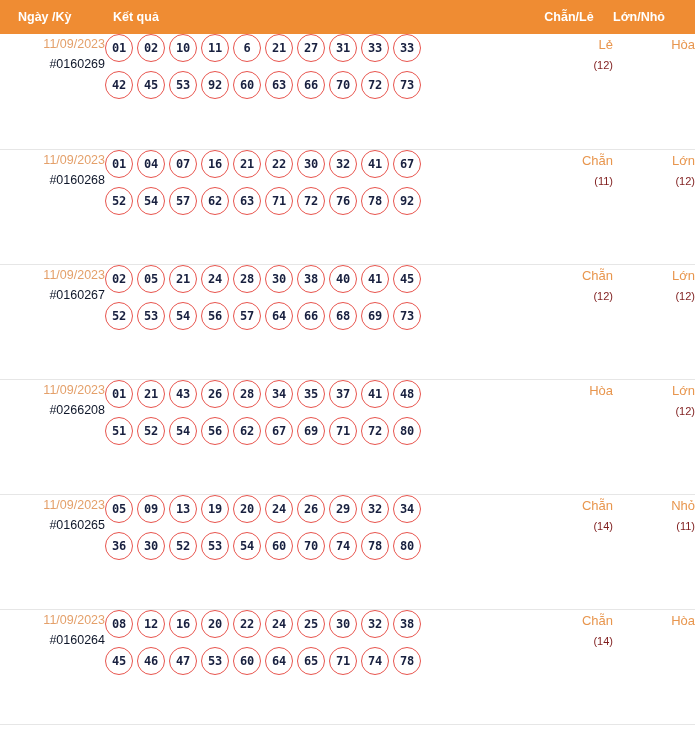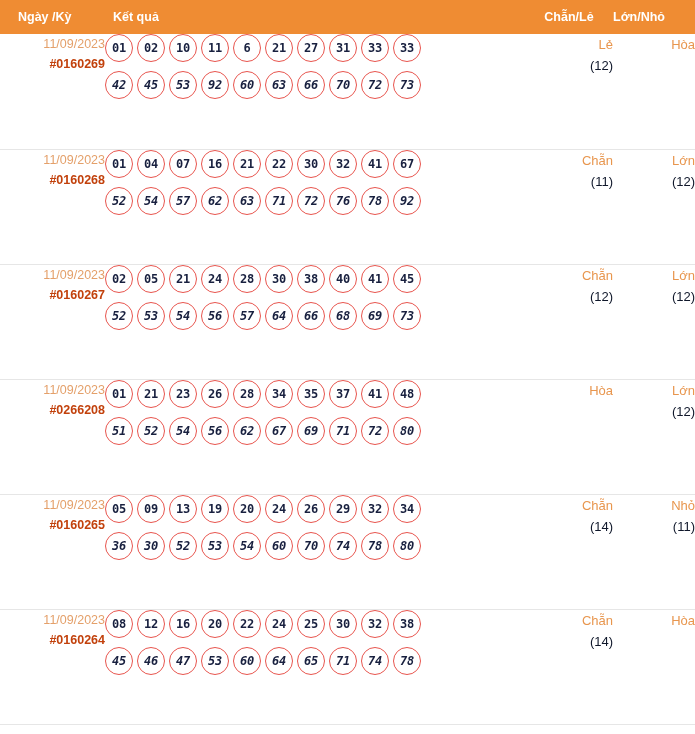--- a/index.html
+++ b/index.html
@@ -54,32 +54,32 @@
   .date-cell {
     padding-left: 18px;
     padding-top: 12px;
   }
   .date-text, .draw-id {
     color: #e4a06a;
     font-size: 12.5px;
     line-height: 20px;
     white-space: nowrap;
   }
-  .draw-id { color: #c2410c; font-weight: bold; }
+  .draw-id { color: #0f172a; }
 
   .result-cell {
     padding-top: 10px;
     padding-left: 4px;
   }
   .ball-row {
     display: flex;
     gap: 4px;
     margin-bottom: 9px;
   }
-  .ball-row:last-child { margin-bottom: 0; font-style: italic; }
+  .ball-row:last-child { margin-bottom: 0; }
 
   .ball {
     width: 28px;
     height: 28px;
     min-width: 28px;
     border-radius: 50%;
     border: 1.3px solid #e8554e;
     background: #ffffff;
     color: #18203f;
     font-family: "DejaVu Sans Mono", monospace;
@@ -96,22 +96,22 @@
     padding-top: 12px;
   }
   .tag-label {
     display: block;
     color: #e8964e;
     font-size: 13px;
     line-height: 21px;
   }
   .tag-count {
     display: block;
-    color: #0f172a;
-    font-size: 13px;
+    color: #7f1d1d;
+    font-size: 11px;
     line-height: 21px;
   }
 </style>
 </head>
 <body>
 
 <table class="results-table">
   <thead>
     <tr class="table-header">
       <th class="col-date">Ngày /Kỳ</th>
@@ -243,21 +243,21 @@
       </tr>
       <tr class="result-row">
         <td class="date-cell">
           <div class="date-text">11/09/2023</div>
           <div class="draw-id">#0266208</div>
         </td>
         <td class="result-cell">
           <div class="ball-row">
             <span class="ball">01</span>
             <span class="ball">21</span>
-            <span class="ball">23</span>
+            <span class="ball">43</span>
             <span class="ball">26</span>
             <span class="ball">28</span>
             <span class="ball">34</span>
             <span class="ball">35</span>
             <span class="ball">37</span>
             <span class="ball">41</span>
             <span class="ball">48</span>
           </div>
           <div class="ball-row">
             <span class="ball">51</span>

